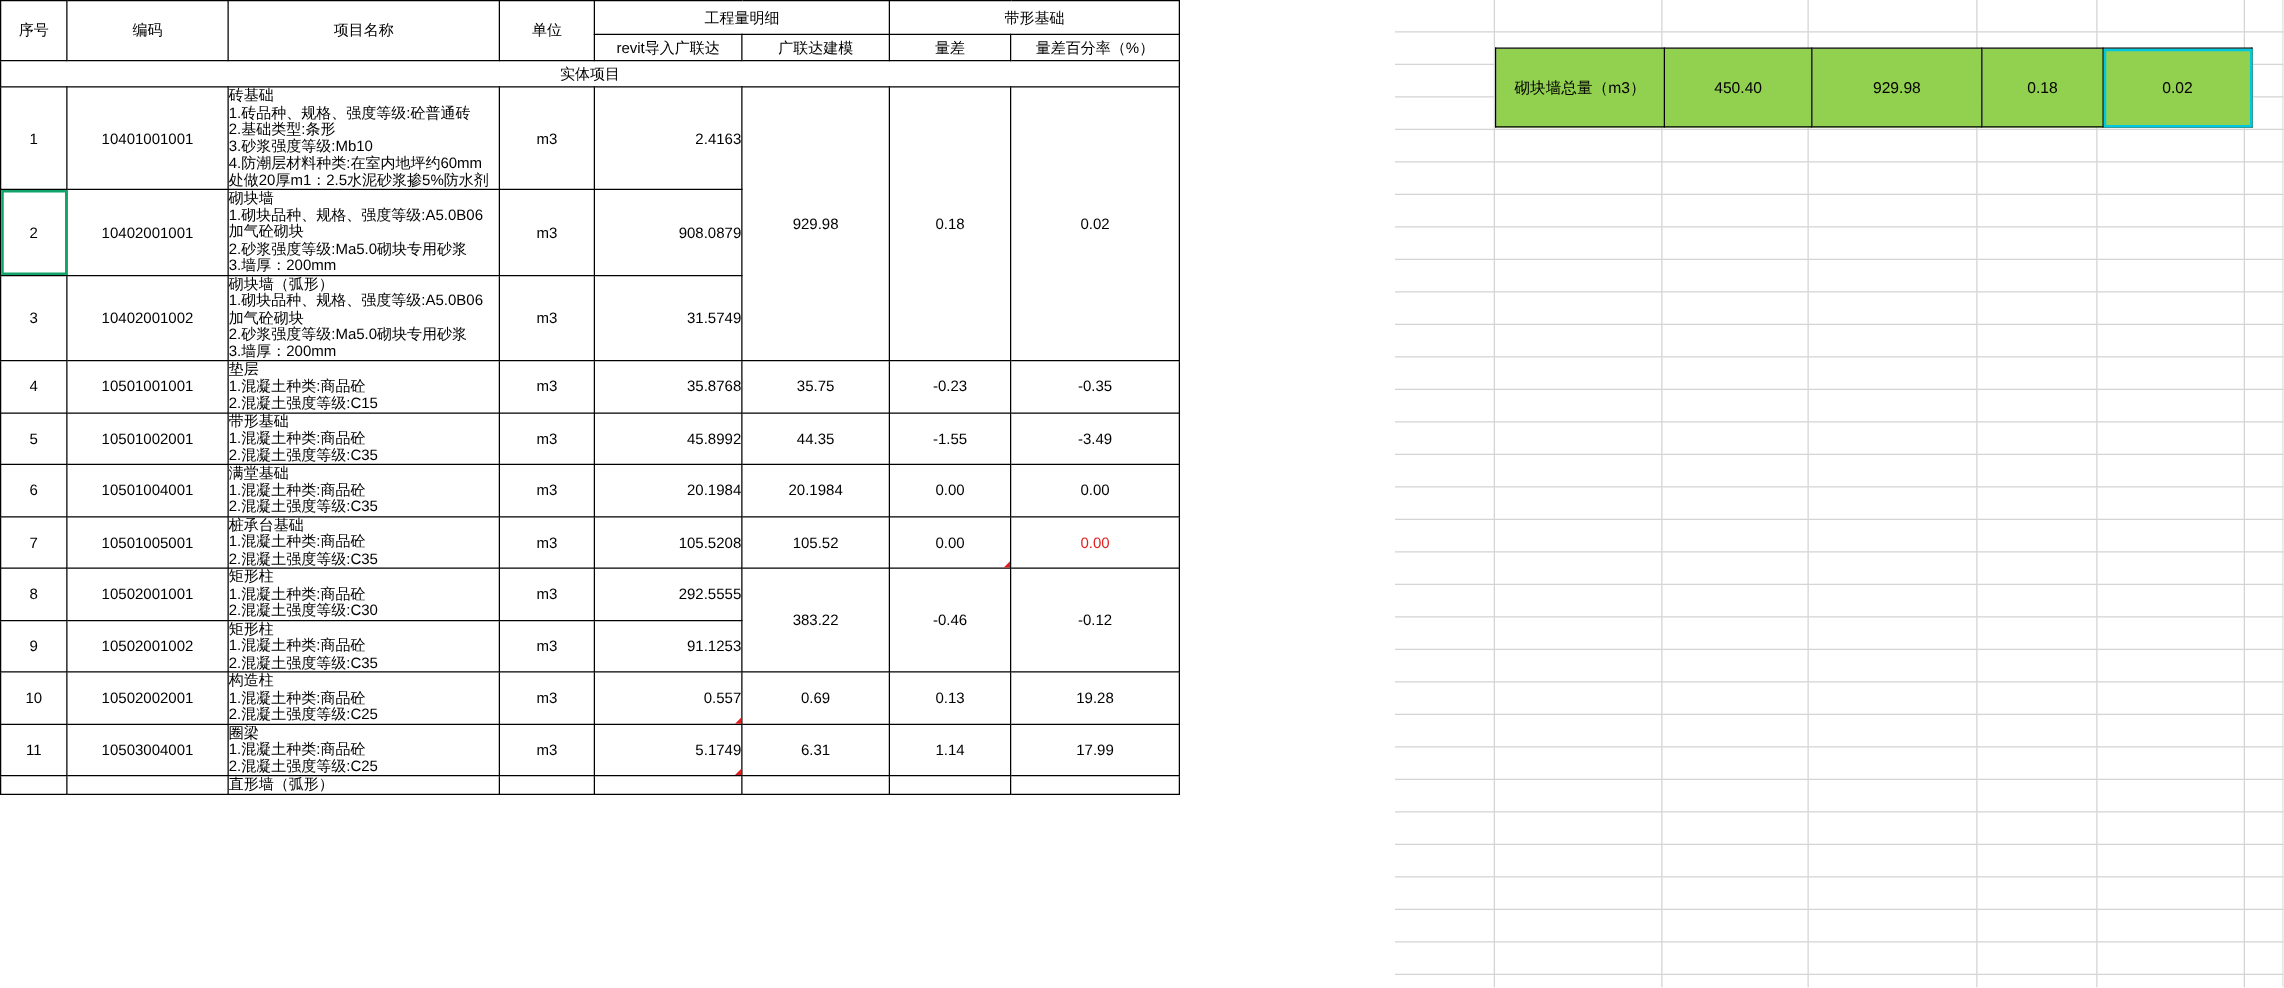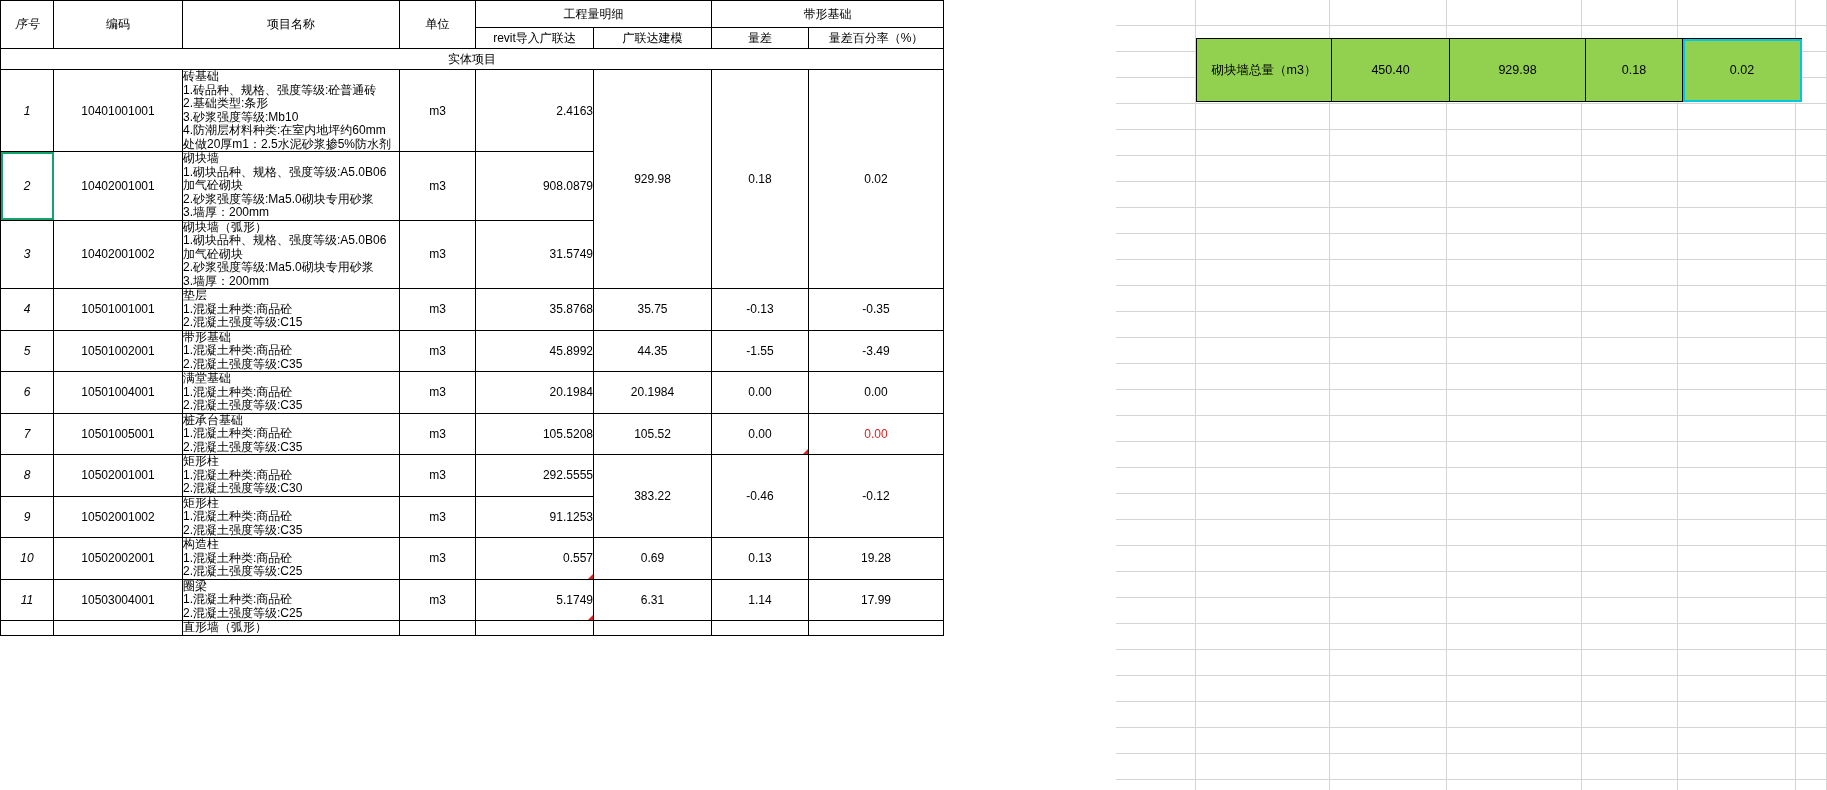--- a/index.html
+++ b/index.html
@@ -2,21 +2,21 @@
 <html><head>
 <meta charset="utf-8">
 <style>
   html,body{margin:0;padding:0;background:#ffffff;}
   body{font-family:"Liberation Sans","DejaVu Sans",sans-serif;font-size:12px;color:#000;}
   .page{position:relative;width:1827px;height:790px;overflow:hidden;background:#fff;}
 
   
   table.qt{border-collapse:collapse;table-layout:fixed;position:absolute;left:0;top:0;}
   table.qt td,table.qt th{border:1px solid #000;padding:0;vertical-align:middle;font-weight:normal;font-size:12px;}
-  .c-no{width:52px;text-align:center;font-style:italic;}
+  .c-no{width:52px;text-align:center;}
   .c-code{width:128px;text-align:center;}
   .c-name{width:216px;text-align:left;}
   .c-unit{width:75px;text-align:center;}
   .c-revit{width:117px;text-align:right;padding-right:6px;}
   .c-gld{width:117px;text-align:center;}
   .c-diff{width:96px;text-align:center;}
   .c-pct{width:134px;text-align:center;}
 
   .hdr td{text-align:center;font-size:13px;height:26px;}
   .hdr2 td{text-align:center;font-size:12px;height:20px;}
@@ -329,21 +329,21 @@
 
     <tr>
       <td class="c-no">4</td>
       <td class="c-code">10501001001</td>
       <td class="c-name namecell">垫层
 1.混凝土种类:商品砼
 2.混凝土强度等级:C15</td>
       <td class="c-unit">m3</td>
       <td class="c-revit">35.8768</td>
       <td class="c-gld">35.75</td>
-      <td class="c-diff">-0.13</td>
+      <td class="c-diff">-0.23</td>
       <td class="c-pct">-0.35</td>
     </tr>
     <tr>
       <td class="c-no">5</td>
       <td class="c-code">10501002001</td>
       <td class="c-name namecell">带形基础
 1.混凝土种类:商品砼
 2.混凝土强度等级:C35</td>
       <td class="c-unit">m3</td>
       <td class="c-revit">45.8992</td>

